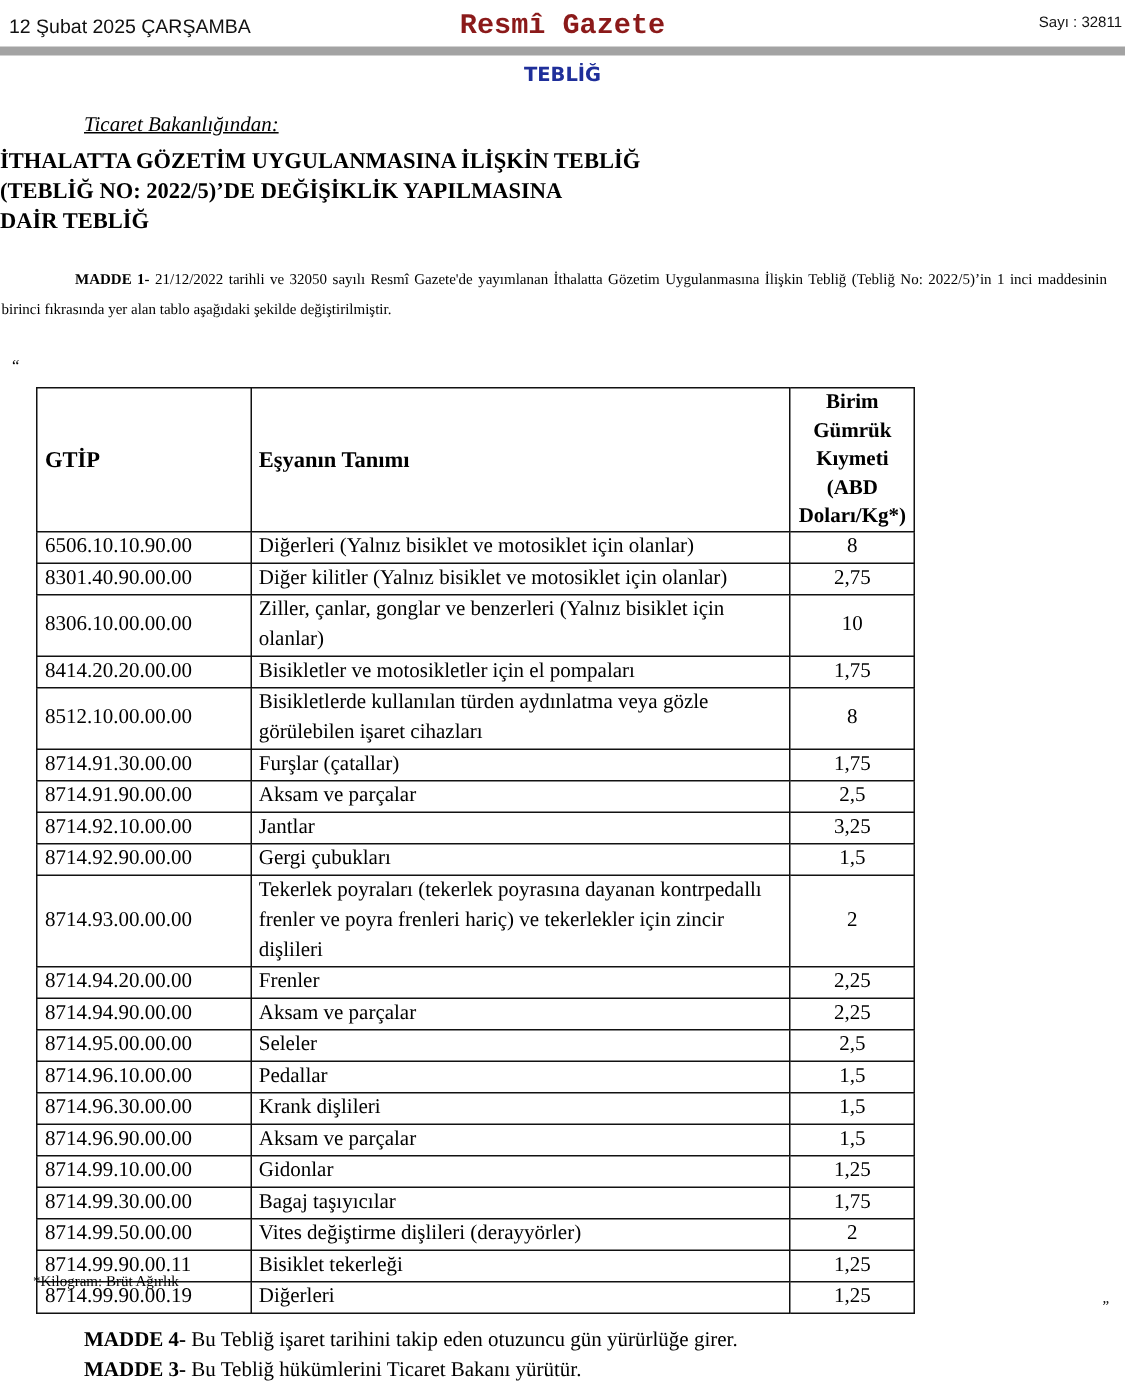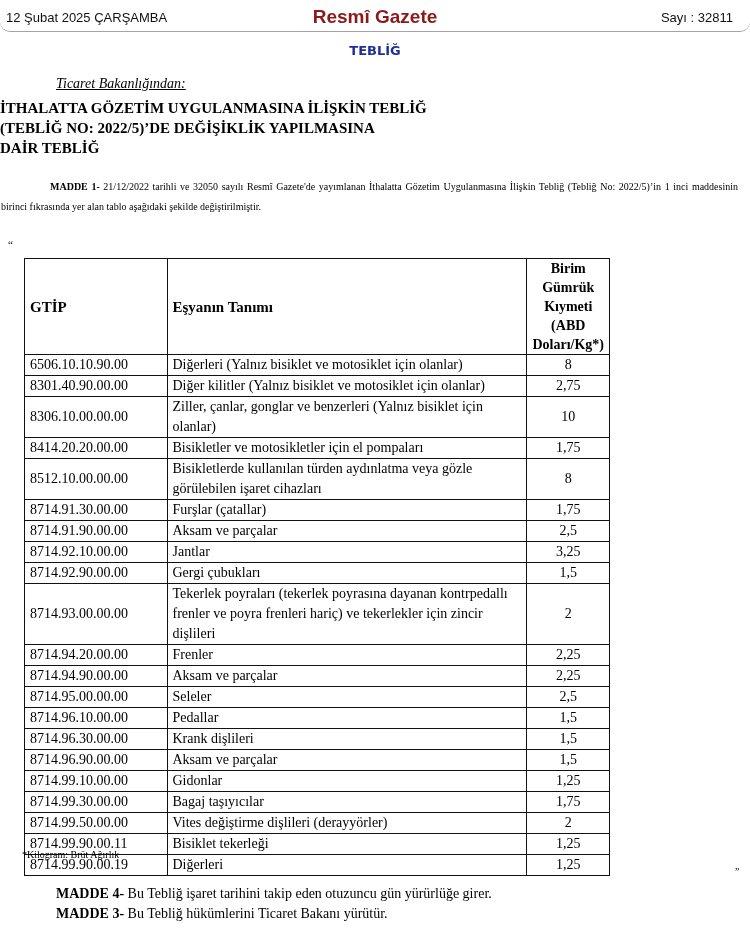--- a/index.html
+++ b/index.html
@@ -1,20 +1,20 @@
 <!DOCTYPE html>
 <html><head>
 <meta charset="utf-8">
 <style>
   html, body { margin: 0; padding: 0; background: #ffffff; }
   body { width: 750px; height: 931px; position: relative; overflow: hidden; color: #000; }
-  .hdr { position: absolute; left: 0; top: 0; width: 750px; height: 31px; border-bottom: 1px solid #a3a3a3; border-radius: 10px; }
+  .hdr { position: absolute; left: 0; top: 0; width: 750px; height: 31px; border-bottom: 6px solid #a3a3a3; }
   .hdr-date { position: absolute; left: 6px; top: 10px; font-family: "Liberation Sans", sans-serif; font-size: 13px; color: #111; }
-  .hdr-title { position: absolute; left: 0; width: 750px; top: 6px; text-align: center; font-family: Liberation Sans, sans-serif; font-weight: bold; font-size: 19px; color: #8b1a1a; }
-  .hdr-issue { position: absolute; right: 17px; top: 10px; font-family: "Liberation Sans", sans-serif; font-size: 13px; color: #111; }
+  .hdr-title { position: absolute; left: 0; width: 750px; top: 6px; text-align: center; font-family: Liberation Mono, monospace; font-weight: bold; font-size: 19px; color: #8b1a1a; }
+  .hdr-issue { position: absolute; right: 2px; top: 10px; font-family: "Liberation Sans", sans-serif; font-size: 10px; color: #111; }
   .section { position: absolute; left: 0; width: 750px; top: 43px; text-align: center; font-family: "DejaVu Sans", sans-serif; font-weight: bold; font-size: 13px; color: #1f2f9a; letter-spacing: 0px; }
   .serif { font-family: "Liberation Serif", serif; }
   .ministry { position: absolute; left: 56px; top: 76px; font-size: 14px; text-decoration: underline; font-style: italic; }
   .title { position: absolute; left: 0; width: 750px; top: 98px; text-align: left; font-weight: bold; font-size: 15px; line-height: 20px; }
   .para { position: absolute; left: 1px; width: 737px; top: 177px; font-size: 10px; line-height: 19.5px; text-align: justify; }
   .para .lead { font-weight: bold; }
   .para .indent { display: inline-block; width: 49px; }
   .openq { position: absolute; left: 8px; top: 238px; font-size: 11px; }
   table.gtip { position: absolute; left: 24px; top: 258px; width: 586px; border-collapse: collapse; font-family: "Liberation Serif", serif; font-size: 14px; }
   table.gtip td, table.gtip th { border: 1px solid #111; padding: 0 5px; line-height: 20px; vertical-align: middle; }

